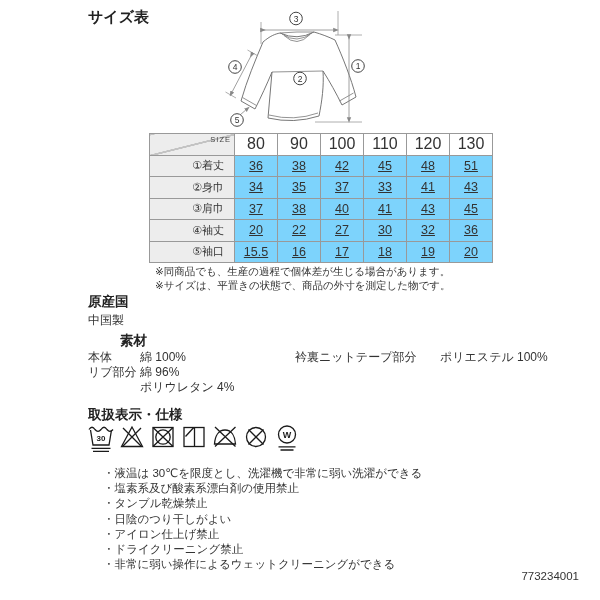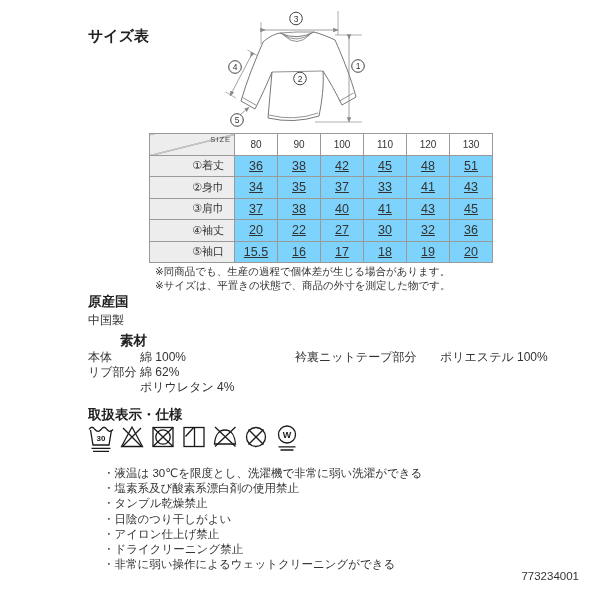--- a/index.html
+++ b/index.html
@@ -1,32 +1,32 @@
 <!DOCTYPE html>
 <html><head>
 <meta charset="utf-8">
 <style>
   html,body{margin:0;padding:0;background:#fff;}
   .page{
     position:relative;width:600px;height:600px;background:#ffffff;
     font-family:"Liberation Sans","DejaVu Sans",sans-serif;color:#333;overflow:hidden;
   }
   .abs{position:absolute;}
-  .title{font-size:15px;font-weight:bold;color:#222;margin-top:19px;}
+  .title{font-size:15px;font-weight:bold;color:#222;}
   .h2{font-size:13.5px;font-weight:bold;color:#222;}
   .body-text{font-size:12px;color:#333;}
 
   
   table.size-table{border-collapse:collapse;table-layout:fixed;}
   table.size-table th,table.size-table td{
     border:1px solid #999;height:20.5px;padding:0;text-align:center;vertical-align:middle;
     font-weight:normal;color:#333;
   }
   table.size-table td{width:42px;font-size:12.5px;background:#7dd3fc;text-decoration:underline;}
-  table.size-table th.col-h{width:42px;font-size:10px;background:#fff;margin-top:16px;}
+  table.size-table th.col-h{width:42px;font-size:16px;background:#fff;margin-top:16px;}
   table.size-table th.row-h{width:52px;font-size:11px;background:#ededed;padding-left:32px;}
   th.corner{
     width:52px;background-color:#ededed;position:relative;
     background-image:linear-gradient(to bottom right,
       transparent calc(50% - 0.5px),#999 calc(50% - 0.5px),
       #999 calc(50% + 0.5px),transparent calc(50% + 0.5px));
   }
   th.corner .size-label{position:absolute;top:1px;right:3px;font-size:7.5px;letter-spacing:1px;color:#444;}
 
   .notes{font-size:10.5px;line-height:13.5px;color:#333;}
@@ -165,21 +165,21 @@
     <div>※サイズは、平置きの状態で、商品の外寸を測定した物です。</div>
   </div>
 
   <div class="abs h2" style="left:88px;top:293px;">原産国</div>
   <div class="abs body-text" style="left:88px;top:312px;">中国製</div>
 
   <div class="abs h2" style="left:88px;top:332px;margin-left:32px;">素材</div>
   <div class="abs mat" style="left:88px;top:349px;">本体</div>
   <div class="abs mat" style="left:140px;top:349px;">綿 100%</div>
   <div class="abs mat" style="left:88px;top:364px;">リブ部分</div>
-  <div class="abs mat" style="left:140px;top:364px;">綿 62%</div>
+  <div class="abs mat" style="left:140px;top:364px;">綿 96%</div>
   <div class="abs mat" style="left:140px;top:379px;">ポリウレタン 4%</div>
   <div class="abs mat" style="left:295px;top:349px;">衿裏ニットテープ部分</div>
   <div class="abs mat" style="left:440px;top:349px;">ポリエステル 100%</div>
 
   <div class="abs h2" style="left:88px;top:406px;">取扱表示・仕様</div>
 
   <div class="abs symbol-row" style="left:88px;top:423px;">
 
     <svg class="care-symbol" width="26" height="30" viewBox="0 0 26 30">
       <path d="M1,6.5 C3,3.5 5,3.5 7,6.5 C9,9 11,9 13,6.5 C15,3.5 17,3.5 19,6.5 C21,9 23,9 25,6.5" fill="none" stroke="#1a1a1a" stroke-width="1.3"></path>

